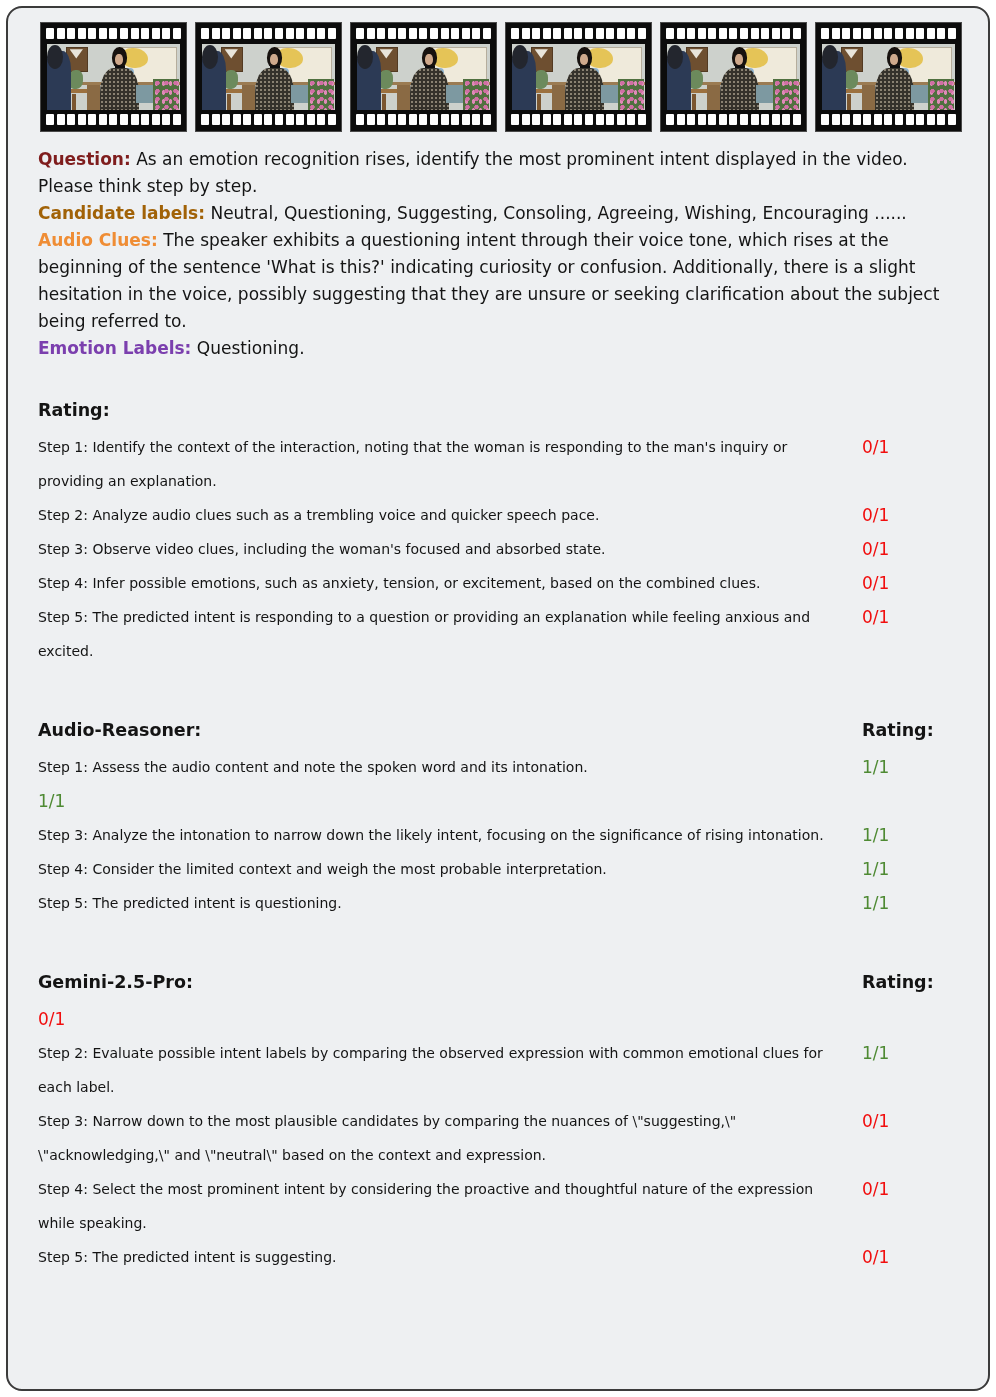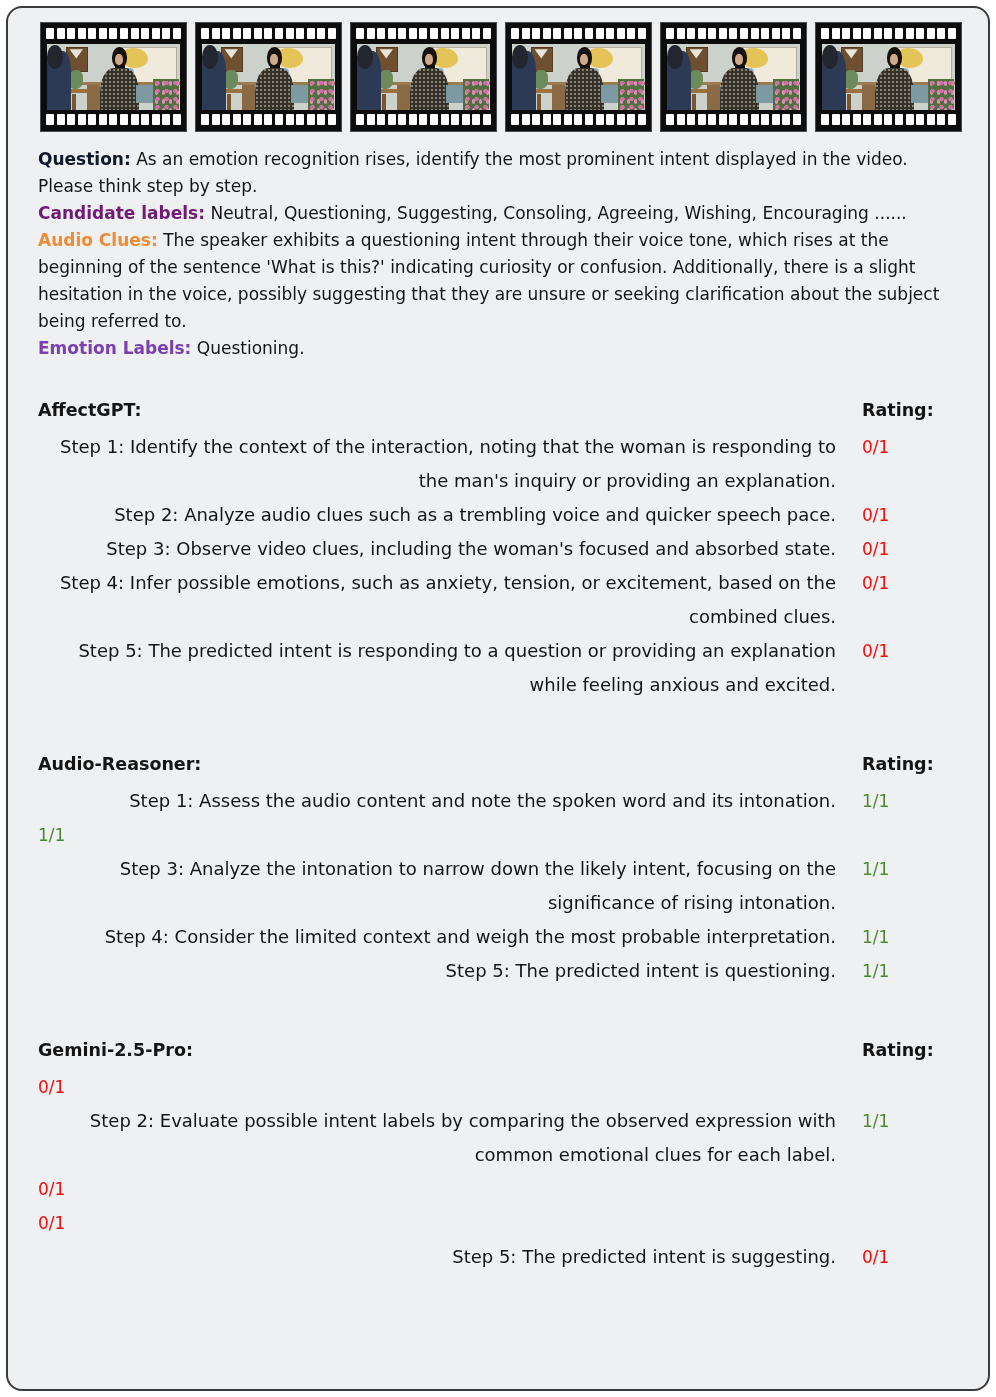--- a/index.html
+++ b/index.html
@@ -50,21 +50,21 @@
   .seg-wrap p { display:inline; }
 
   
   .evaluations { margin:30px 4px 0 4px; }
   .model-section { margin-bottom:44px; }
   .model-section:last-child { margin-bottom:0; }
   .model-header { display:flex; font-weight:bold; font-size:17.5px; line-height:36px; margin-bottom:2px; }
   .model-name { flex:1; }
   .rating-header { width:96px; flex:none; }
   .step-row { display:flex; align-items:flex-start; }
-  .step-text { flex:1; padding-right:26px; font-size:18px; line-height:34px;text-align:right; }
+  .step-text { flex:1; padding-right:26px; font-size:14px; line-height:34px; }
   .step-rating { width:96px; flex:none; font-weight:normal; font-size:17px; line-height:34px; }
 </style>
 </head>
 <body>
 
 <div class="page">
 
   <div class="film-row">
   <div class="film-frame">
     <div class="sprockets">
@@ -391,33 +391,32 @@
           <span class="hole"></span>
           <span class="hole"></span>
           <span class="hole"></span>
           <span class="hole"></span>
           <span class="hole"></span>
         </div>
   </div>
 </div>
 
   <div class="prompt">
-  <span class="seg-wrap"><p><span class="seg-label" style="color: #0f172a;">Question:</span> <span>As an emotion recognition rises, identify the most prominent intent displayed in the video. Please think step by step.</span></p></span>
-
-  <span class="seg-wrap"><p><span class="seg-label" style="color: #701a75;">Candidate labels:</span> <span>Neutral, Questioning, Suggesting, Consoling, Agreeing, Wishing, Encouraging ......</span></p></span>
+  <span class="seg-wrap"><p><span class="seg-label" style="color: #7f1d1d;">Question:</span> <span>As an emotion recognition rises, identify the most prominent intent displayed in the video. Please think step by step.</span></p></span>
+
+  <span class="seg-wrap"><p><span class="seg-label" style="color: #a16207;">Candidate labels:</span> <span>Neutral, Questioning, Suggesting, Consoling, Agreeing, Wishing, Encouraging ......</span></p></span>
 
   <span class="seg-wrap"><p><span class="seg-label" style="color: rgb(239, 141, 53);">Audio Clues:</span> <span>The speaker exhibits a questioning intent through their voice tone, which rises at the beginning of the sentence 'What is this?' indicating curiosity or confusion. Additionally, there is a slight hesitation in the voice, possibly suggesting that they are unsure or seeking clarification about the subject being referred to.</span></p></span>
 
   <span class="seg-wrap"><p><span class="seg-label" style="color: rgb(123, 63, 174);">Emotion Labels:</span> <span>Questioning.</span></p></span>
 </div>
 
   <div class="evaluations">
   <div class="model-section">
     <div class="model-header">
-      <span class="model-name">AffectGPT:</span>
       <span class="rating-header">Rating:</span>
     </div>
     <div>
   <div class="step-row">
     <div class="step-text">Step 1: Identify the context of the interaction, noting that the woman is responding to the man's inquiry or providing an explanation.</div>
     <div class="step-rating" style="color: rgb(241, 14, 14);">0/1</div>
   </div>
 
   <div class="step-row">
     <div class="step-text">Step 2: Analyze audio clues such as a trembling voice and quicker speech pace.</div>
@@ -482,24 +481,26 @@
   <div class="step-row">
     <div class="step-rating" style="color: rgb(241, 14, 14);">0/1</div>
   </div>
 
   <div class="step-row">
     <div class="step-text">Step 2: Evaluate possible intent labels by comparing the observed expression with common emotional clues for each label.</div>
     <div class="step-rating" style="color: rgb(78, 138, 51);">1/1</div>
   </div>
 
   <div class="step-row">
-    <div class="step-rating" style="color: rgb(241, 14, 14);">0/1</div>
-  </div>
-
-  <div class="step-row">
+    <div class="step-text">Step 3: Narrow down to the most plausible candidates by comparing the nuances of \"suggesting,\" \"acknowledging,\" and \"neutral\" based on the context and expression.</div>
+    <div class="step-rating" style="color: rgb(241, 14, 14);">0/1</div>
+  </div>
+
+  <div class="step-row">
+    <div class="step-text">Step 4: Select the most prominent intent by considering the proactive and thoughtful nature of the expression while speaking.</div>
     <div class="step-rating" style="color: rgb(241, 14, 14);">0/1</div>
   </div>
 
   <div class="step-row">
     <div class="step-text">Step 5: The predicted intent is suggesting.</div>
     <div class="step-rating" style="color: rgb(241, 14, 14);">0/1</div>
   </div>
 </div>
   </div>
 </div>

